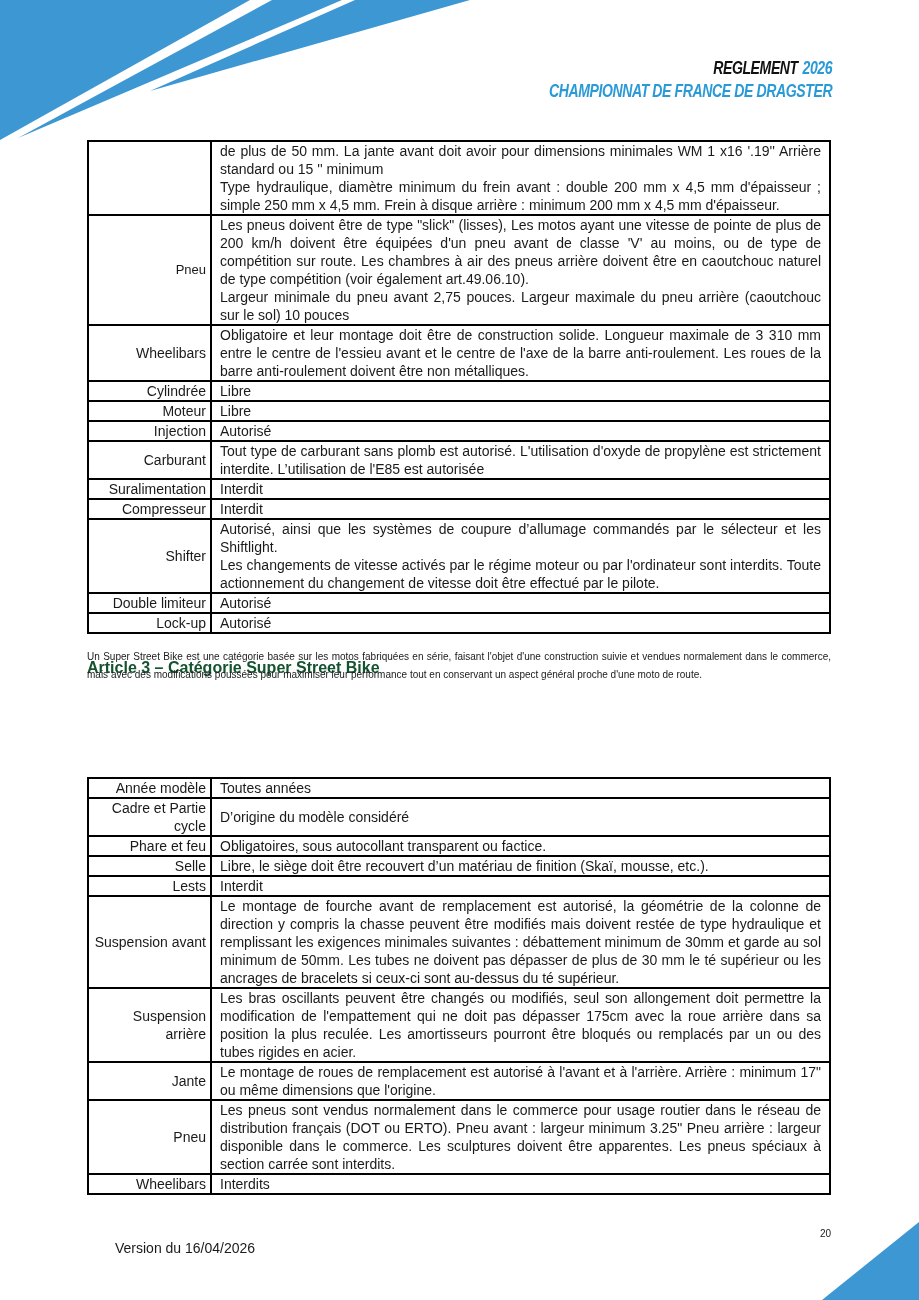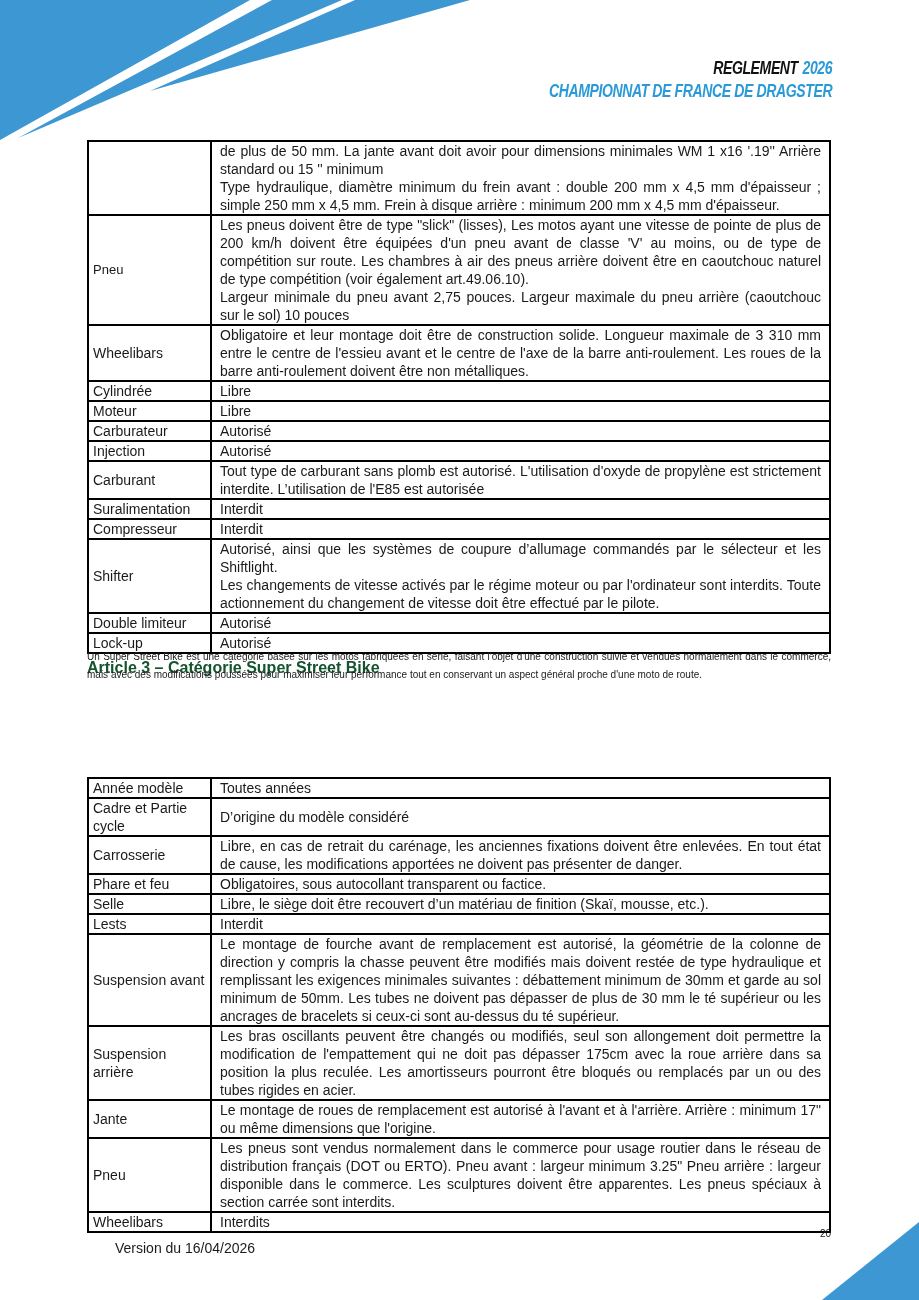--- a/index.html
+++ b/index.html
@@ -12,21 +12,21 @@
                     font-family: "Liberation Sans", sans-serif; font-weight: bold; font-style: italic;
                     letter-spacing: -0.5px; line-height: 23px; transform: scaleX(0.78); transform-origin: right center; }
     .header-block .line1 { font-size: 18px; }
     .header-block .line1 .reg { color: #111111; }
     .header-block .line1 .year { color: #2a9ad6; margin-left: 6px; }
     .header-block .line2 { font-size: 18px; color: #2a9ad6; }
 
     table.spec { position: absolute; left: 87px; width: 744px; border-collapse: collapse;
                  font-size: 14px; line-height: 18px; }
     table.spec td { border: 2px solid #000000; padding: 0 8px; vertical-align: middle; }
-    table.spec td.label { width: 113px; text-align: left; padding: 0 4px; }
+    table.spec td.label { width: 113px; text-align: right; padding: 0 4px; }
     table.spec td.value { text-align: justify; }
     table.spec td.value .para { display: block; }
     .t1 { top: 140px; }
     .t2 { top: 777px; }
     .label-small { font-size: 13px; }
 
     .article-title { position: absolute; left: 87px; top: 659px; font-size: 16px; font-weight: bold;
                      color: #14532d; text-align: center; }
     .article-intro { position: absolute; left: 87px; top: 648px; width: 744px; font-size: 10px;
                      line-height: 18px; text-align: justify; }
@@ -78,26 +78,20 @@
           <span class="para">Libre</span>
         </td>
       </tr>
       <tr>
         <td class="label">Moteur</td>
         <td class="value">
           <span class="para">Libre</span>
         </td>
       </tr>
       <tr>
-        <td class="label">Carburateur</td>
-        <td class="value">
-          <span class="para">Autorisé</span>
-        </td>
-      </tr>
-      <tr>
         <td class="label">Injection</td>
         <td class="value">
           <span class="para">Autorisé</span>
         </td>
       </tr>
       <tr>
         <td class="label">Carburant</td>
         <td class="value">
           <span class="para">Tout type de carburant sans plomb est autorisé. L'utilisation d'oxyde de propylène est strictement interdite. L’utilisation de l'E85 est autorisée</span>
         </td>
@@ -144,26 +138,20 @@
       <tr>
         <td class="label">Année modèle</td>
         <td class="value">
           <span class="para">Toutes années</span>
         </td>
       </tr>
       <tr>
         <td class="label">Cadre et Partie cycle</td>
         <td class="value">
           <span class="para">D’origine du modèle considéré</span>
-        </td>
-      </tr>
-      <tr>
-        <td class="label">Carrosserie</td>
-        <td class="value">
-          <span class="para">Libre, en cas de retrait du carénage, les anciennes fixations doivent être enlevées. En tout état de cause, les modifications apportées ne doivent pas présenter de danger.</span>
         </td>
       </tr>
       <tr>
         <td class="label">Phare et feu</td>
         <td class="value">
           <span class="para">Obligatoires, sous autocollant transparent ou factice.</span>
         </td>
       </tr>
       <tr>
         <td class="label">Selle</td>

